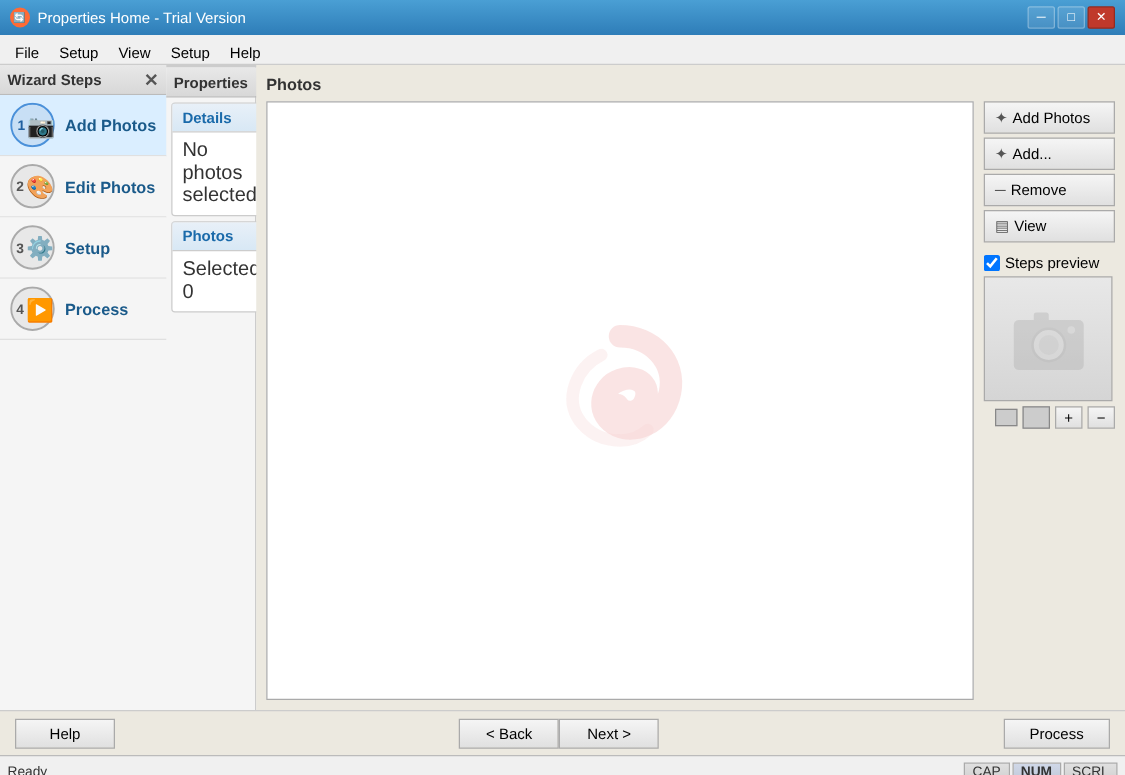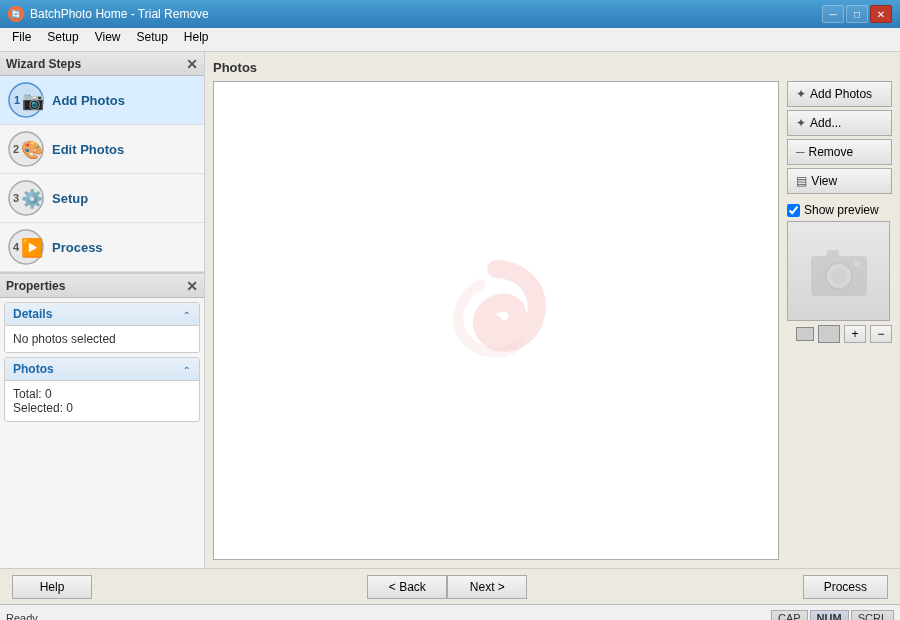--- a/index.html
+++ b/index.html
@@ -57,21 +57,21 @@
       border-radius: 2px;
     }
     .title-btn.close { background: #c0392b; border-color: #922b21; }
 
     
     .menu-bar {
       background: #f0f0f0;
       border-bottom: 1px solid #ccc;
       height: 24px;
       display: flex;
-      align-items: flex-start;
+      align-items: flex-end;
       padding: 0 4px;
     }
     .menu-item {
       padding: 2px 8px;
       cursor: pointer;
       font-size: 12px;
       color: #000;
       border-radius: 2px;
     }
 
@@ -80,21 +80,21 @@
       display: flex;
       height: calc(620px - 28px - 24px - 26px - 26px);
     }
 
     
     .left-panel {
       width: 205px;
       background: #f5f5f5;
       border-right: 1px solid #ccc;
       display: flex;
-      flex-direction: column;
+      flex-direction: row;
     }
 
     .panel-header {
       background: linear-gradient(to bottom, #e8e8e8, #d8d8d8);
       border-bottom: 1px solid #bbb;
       height: 24px;
       display: flex;
       align-items: center;
       justify-content: space-between;
       padding: 0 6px;
@@ -155,21 +155,21 @@
       border-bottom: 1px solid #ccc;
       cursor: pointer;
     }
     .prop-section-title {
       font-weight: bold;
       color: #1a6aaa;
       font-size: 12px;
     }
     .prop-section-body {
       padding: 6px 8px;
-      font-size: 12px;
+      font-size: 16px;
       color: #333;
     }
     .chevron {
       color: #1a6aaa;
       font-size: 10px;
     }
 
     
     .content-area {
       flex: 1;
@@ -327,21 +327,21 @@
       background: linear-gradient(to bottom, #d0d8e8, #c0c8d8);
       font-weight: bold;
     }
   </style>
 </head>
 <body>
 
 <div class="title-bar">
   <div class="title-bar-left">
     <div class="title-bar-icon">🔄</div>
-    <span>BatchPhoto Home - Trial Remove</span>
+    <span>Properties Home - Trial Version</span>
   </div>
   <div class="title-bar-controls">
     <button class="title-btn">─</button>
     <button class="title-btn">□</button>
     <button class="title-btn close">✕</button>
   </div>
 </div>
 
 <div class="menu-bar">
   <span class="menu-item">File</span>
@@ -421,21 +421,20 @@
           <span>No photos selected</span>
         </div>
       </div>
 
       <div class="prop-section">
         <div class="prop-section-header">
           <span class="prop-section-title">Photos</span>
           <span class="chevron">⌃</span>
         </div>
         <div class="prop-section-body">
-          <div>Total: 0</div>
           <div>Selected: 0</div>
         </div>
       </div>
     </div>
   </div>
 
   <div class="content-area">
     <div class="photos-header">Photos</div>
 
     <div class="photos-layout">
@@ -463,21 +462,21 @@
           <span>Remove</span>
         </button>
         <button class="toolbar-btn">
           <span class="toolbar-btn-icon">▤</span>
           <span>View</span>
         </button>
 
         <div class="preview-section">
           <div class="show-preview-check">
             <input type="checkbox" checked="" style="">
-            <span>Show preview</span>
+            <span>Steps preview</span>
           </div>
           <div class="preview-box">
 
             <svg width="60" height="55" viewBox="0 0 60 55" opacity="0.35">
               <rect x="2" y="12" width="56" height="40" rx="4" fill="#aaa"></rect>
               <circle cx="30" cy="32" r="13" fill="#d0d0d0" stroke="#999" stroke-width="2"></circle>
               <circle cx="30" cy="32" r="8" fill="#bbb"></circle>
               <rect x="18" y="6" width="12" height="8" rx="2" fill="#aaa"></rect>
               <circle cx="48" cy="20" r="3" fill="#ccc"></circle>
             </svg>

